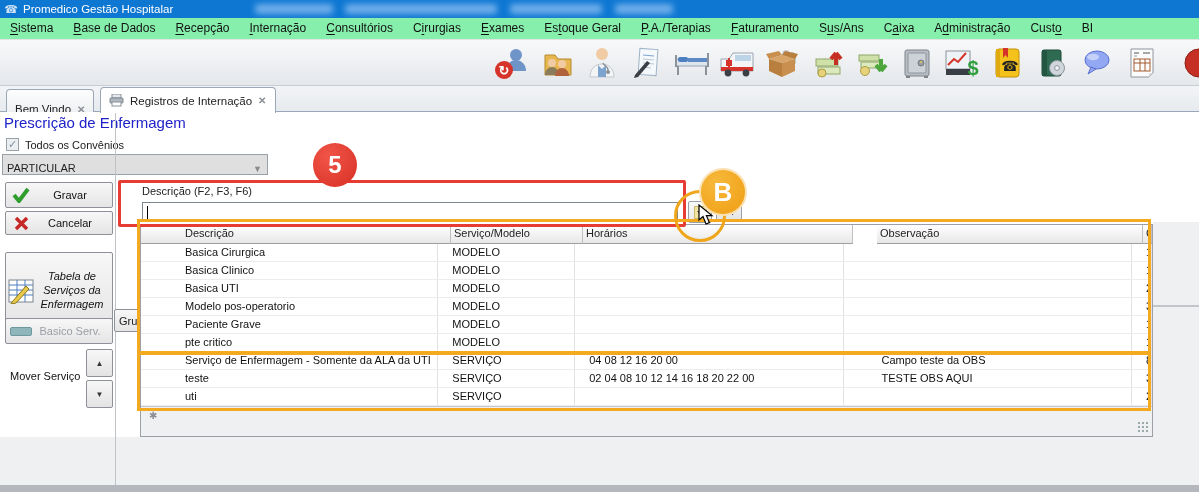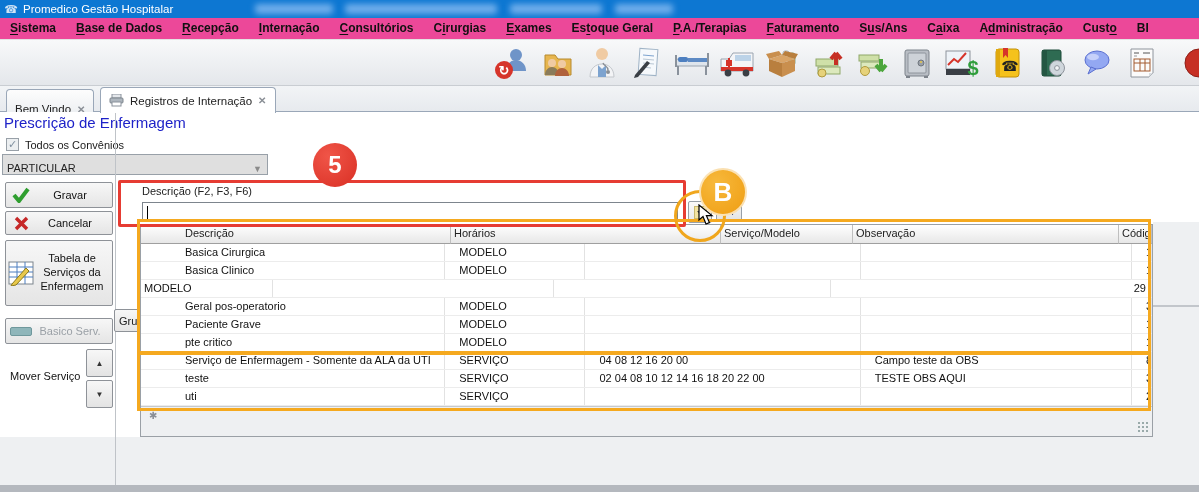--- a/index.html
+++ b/index.html
@@ -10,21 +10,21 @@
   
   .titlebar { position:absolute; left:0; top:0; width:1199px; height:18px;
     background:#0d77d2; display:flex; align-items:center; padding-left:4px; }
   .titlebar .app-icon { width:14px; height:14px; color:#cfe3f5; font-size:11px; line-height:14px; text-align:center; margin-right:5px; }
   .titlebar .title-text { color:#fff; font-size:11.5px; }
   .redact { position:absolute; top:4px; height:10px; border-radius:3px;
     background:rgba(130,185,240,0.85); filter:blur(3px); }
 
   
   .menubar { position:absolute; left:0; top:18px; width:1199px; height:22px;
-    background:#ec4899; display:flex; align-items:center; border-bottom:1px solid #e3e3e3;font-weight:bold; }
+    background:#86efac; display:flex; align-items:center; border-bottom:1px solid #e3e3e3; }
   .menu-item { padding:0 10px; font-size:12px; line-height:21px; color:#111; cursor:default; white-space:nowrap; }
   .menu-item u { text-underline-offset:2px; }
 
   
   .toolbar { position:absolute; left:0; top:40px; width:1199px; height:46px;
     background:linear-gradient(#f8f9fa,#e4e7eb); border-bottom:1px solid #c9cdd2;
     display:flex; align-items:center; overflow:hidden; }
   .tb-spacer { width:492px; flex:0 0 auto; }
   .tb-icon { width:40px; height:40px; flex:0 0 auto; margin-right:5px;
     display:flex; align-items:center; justify-content:center; }
@@ -56,21 +56,21 @@
   .bottom-gray .vd { position:absolute; left:115px; top:0; width:1px; height:48px; background:#bfc3c8; }
 
   
   .btn { position:absolute; left:5px; width:108px; background:linear-gradient(#f7f7f7,#e5e5e5);
     border:1px solid #8e9298; border-radius:2px; display:flex; align-items:center;
     font-size:11px; color:#111; cursor:default; }
   .btn .b-ic { flex:0 0 30px; display:flex; justify-content:center; }
   .btn .b-lb { flex:1; text-align:center; padding-right:8px; }
   .btn-gravar { top:70px; height:26px; }
   .btn-cancelar { top:99px; height:24px; }
-  .btn-tabela { top:128px; height:66px; }
+  .btn-tabela { top:140px; height:78px;font-style:italic; }
   .btn-tabela .b-lb { line-height:1.25; padding-right:4px; }
   .btn-excluir { top:206px; height:26px; color:#9aa0a6; }
   .excl-ic { width:22px; height:9px; background:#8fb6ba; border:1px solid #6f989c; border-radius:2px; }
   .mover-label { position:absolute; left:10px; top:258px; font-size:11px; color:#111; }
   .btn-arrow { position:absolute; left:86px; width:27px; height:28px; background:linear-gradient(#f7f7f7,#e3e3e3);
     border:1px solid #8e9298; border-radius:2px; display:flex; align-items:center; justify-content:center;
     font-size:8px; color:#333; }
   .btn-up { top:237px; } .btn-down { top:268px; }
   .btn-grupo { position:absolute; left:114px; top:197px; width:46px; height:23px;
     background:linear-gradient(#f7f7f7,#e5e5e5); border:1px solid #8e9298; border-radius:2px;
@@ -94,21 +94,21 @@
   
   .grid-panel { position:absolute; left:140px; top:112px; width:1013px; height:213px;
     background:#fff; border:1px solid #9aa0a6; z-index:2; }
   .g-header { display:flex; height:19px; }
   .gh { background:linear-gradient(#ffffff,#e7e7e7); border-right:1px solid #bfbfbf;
     border-bottom:1px solid #9f9f9f; padding:2px 0 0 3px; font-size:11px; color:#222;
     overflow:hidden; white-space:nowrap; }
   .grow { display:flex; height:18px; border-bottom:1px solid #ececec; background:#fff;gap:11px; }
   .gc { border-right:1px solid #e2e2e2; padding:2px 0 0 3px; font-size:11px; color:#111;
     overflow:hidden; white-space:nowrap; }
-  .c0 { width:310px;padding-left:44px; } .c1 { width:132px; } .c2 { width:270px; } .c3 { width:266px; }
+  .c0 { width:310px;padding-left:44px; } .c1 { width:132px; } .c2 { width:270px; } .c3 { width:266px;margin-left:24px; }
   .c4 { flex:1; text-align:right; padding-right:5px; }
   .new-row { position:absolute; left:0; bottom:0; width:100%; height:30px; background:#eef0f2;
     border-top:1px solid #c6c9cc; color:#8a8f96; font-size:10px; padding:3px 0 0 8px; }
   .grip { position:absolute; right:3px; bottom:3px; width:12px; height:12px;
     background:radial-gradient(circle at 2px 2px,#9aa 1px,transparent 1.4px) 0 0/4px 4px; }
 
   
   .anno { position:absolute; z-index:5; pointer-events:none; }
   .red-box { left:118px; top:68px; width:568px; height:47px; border:3px solid #e63c33; border-radius:2px; }
   .orange-box1 { left:137px; top:107px; width:1014px; height:136px; border:3px solid #f5a91f; }
@@ -391,48 +391,49 @@
         <span class="caret"></span>
       </div>
     <div class="mini-drop-btn">
         <span class="sq"></span>
       </div>
     <div class="ellipsis-btn">...</div>
 
     <div class="grid-panel">
       <div class="g-header" id="grid-header">
           <div class="gh c0">Descrição</div>
+          <div class="gh c1">Serviço/Modelo</div>
           <div class="gh c2">Horários</div>
-          <div class="gh c1">Serviço/Modelo</div>
           <div class="gh c3">Observação</div>
           <div class="gh c4">Código</div>
         </div>
       <div id="grid-body">
           <div class="grow">
             <div class="gc c0">Basica Cirurgica</div>
             <div class="gc c1">MODELO</div>
             <div class="gc c2"></div>
             <div class="gc c3"></div>
             <div class="gc c4">14</div>
           </div>
           <div class="grow">
             <div class="gc c0">Basica Clinico</div>
             <div class="gc c1">MODELO</div>
             <div class="gc c2"></div>
             <div class="gc c3"></div>
             <div class="gc c4">10</div>
           </div>
           <div class="grow">
+            <div class="gc c0">Basica UTI</div>
             <div class="gc c1">MODELO</div>
             <div class="gc c2"></div>
             <div class="gc c3"></div>
             <div class="gc c4">29</div>
           </div>
           <div class="grow">
-            <div class="gc c0">Geral pos-operatorio</div>
+            <div class="gc c0">Modelo pos-operatorio</div>
             <div class="gc c1">MODELO</div>
             <div class="gc c2"></div>
             <div class="gc c3"></div>
             <div class="gc c4">30</div>
           </div>
           <div class="grow">
             <div class="gc c0">Paciente Grave</div>
             <div class="gc c1">MODELO</div>
             <div class="gc c2"></div>
             <div class="gc c3"></div>

